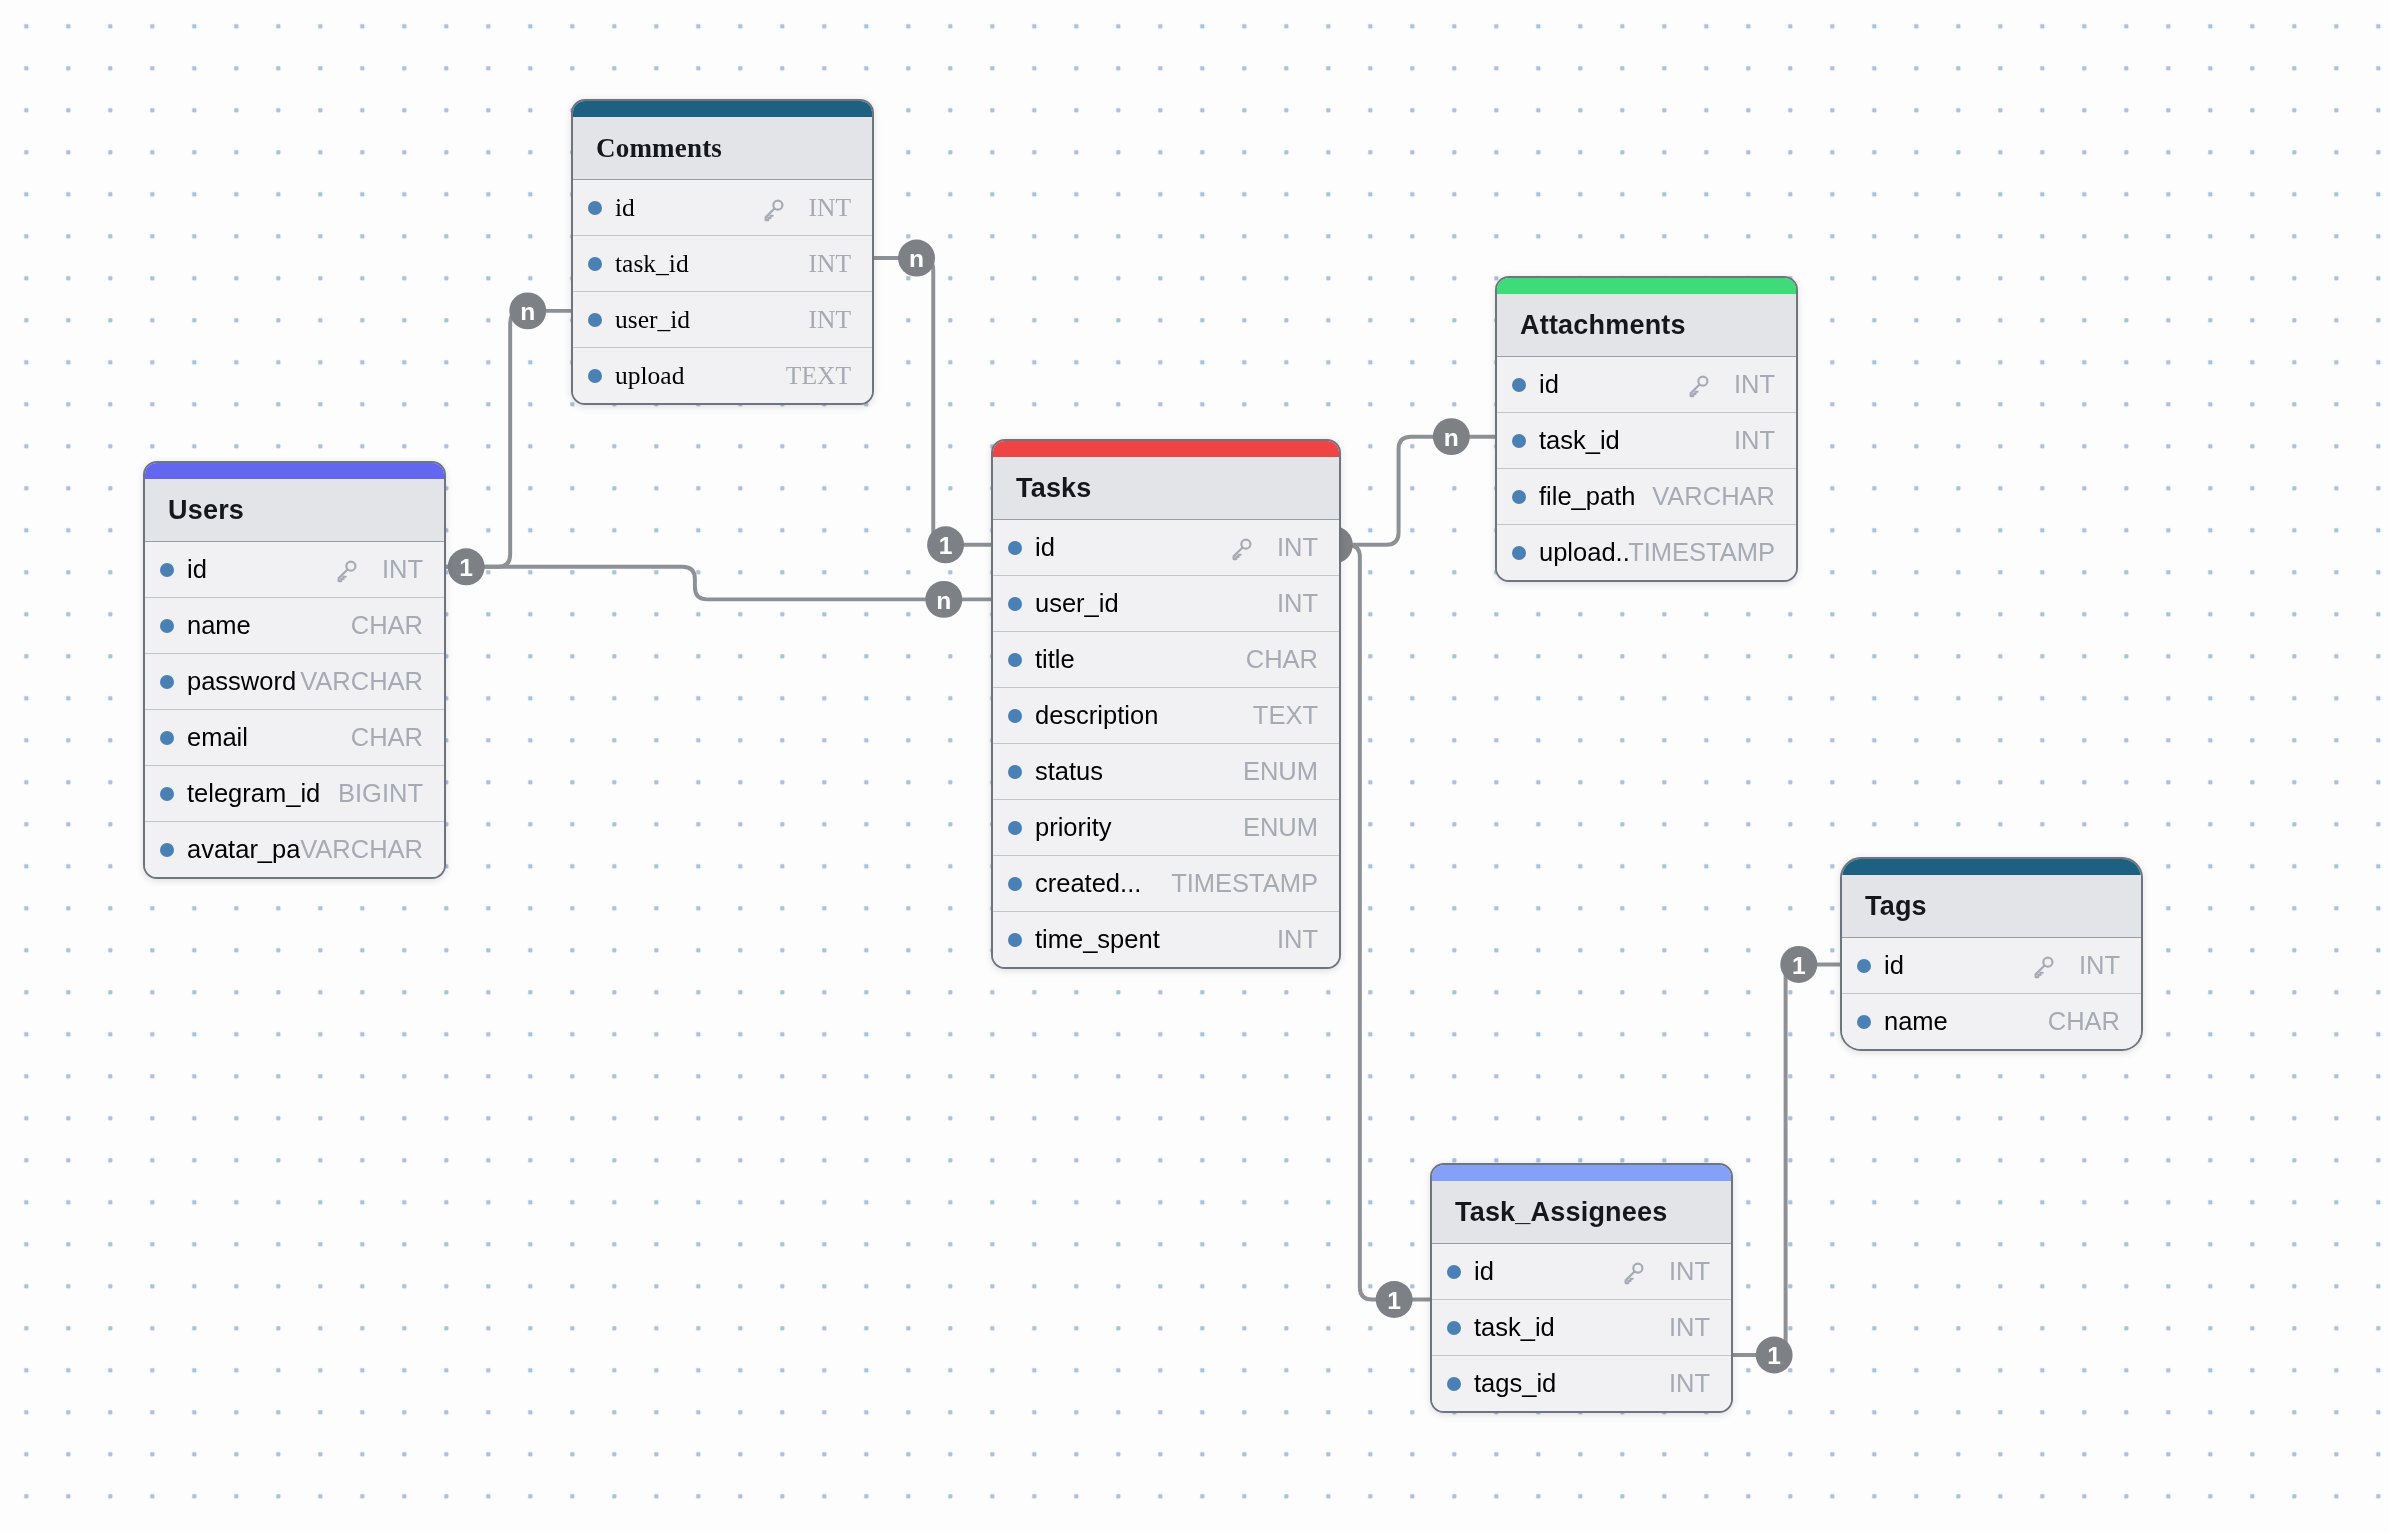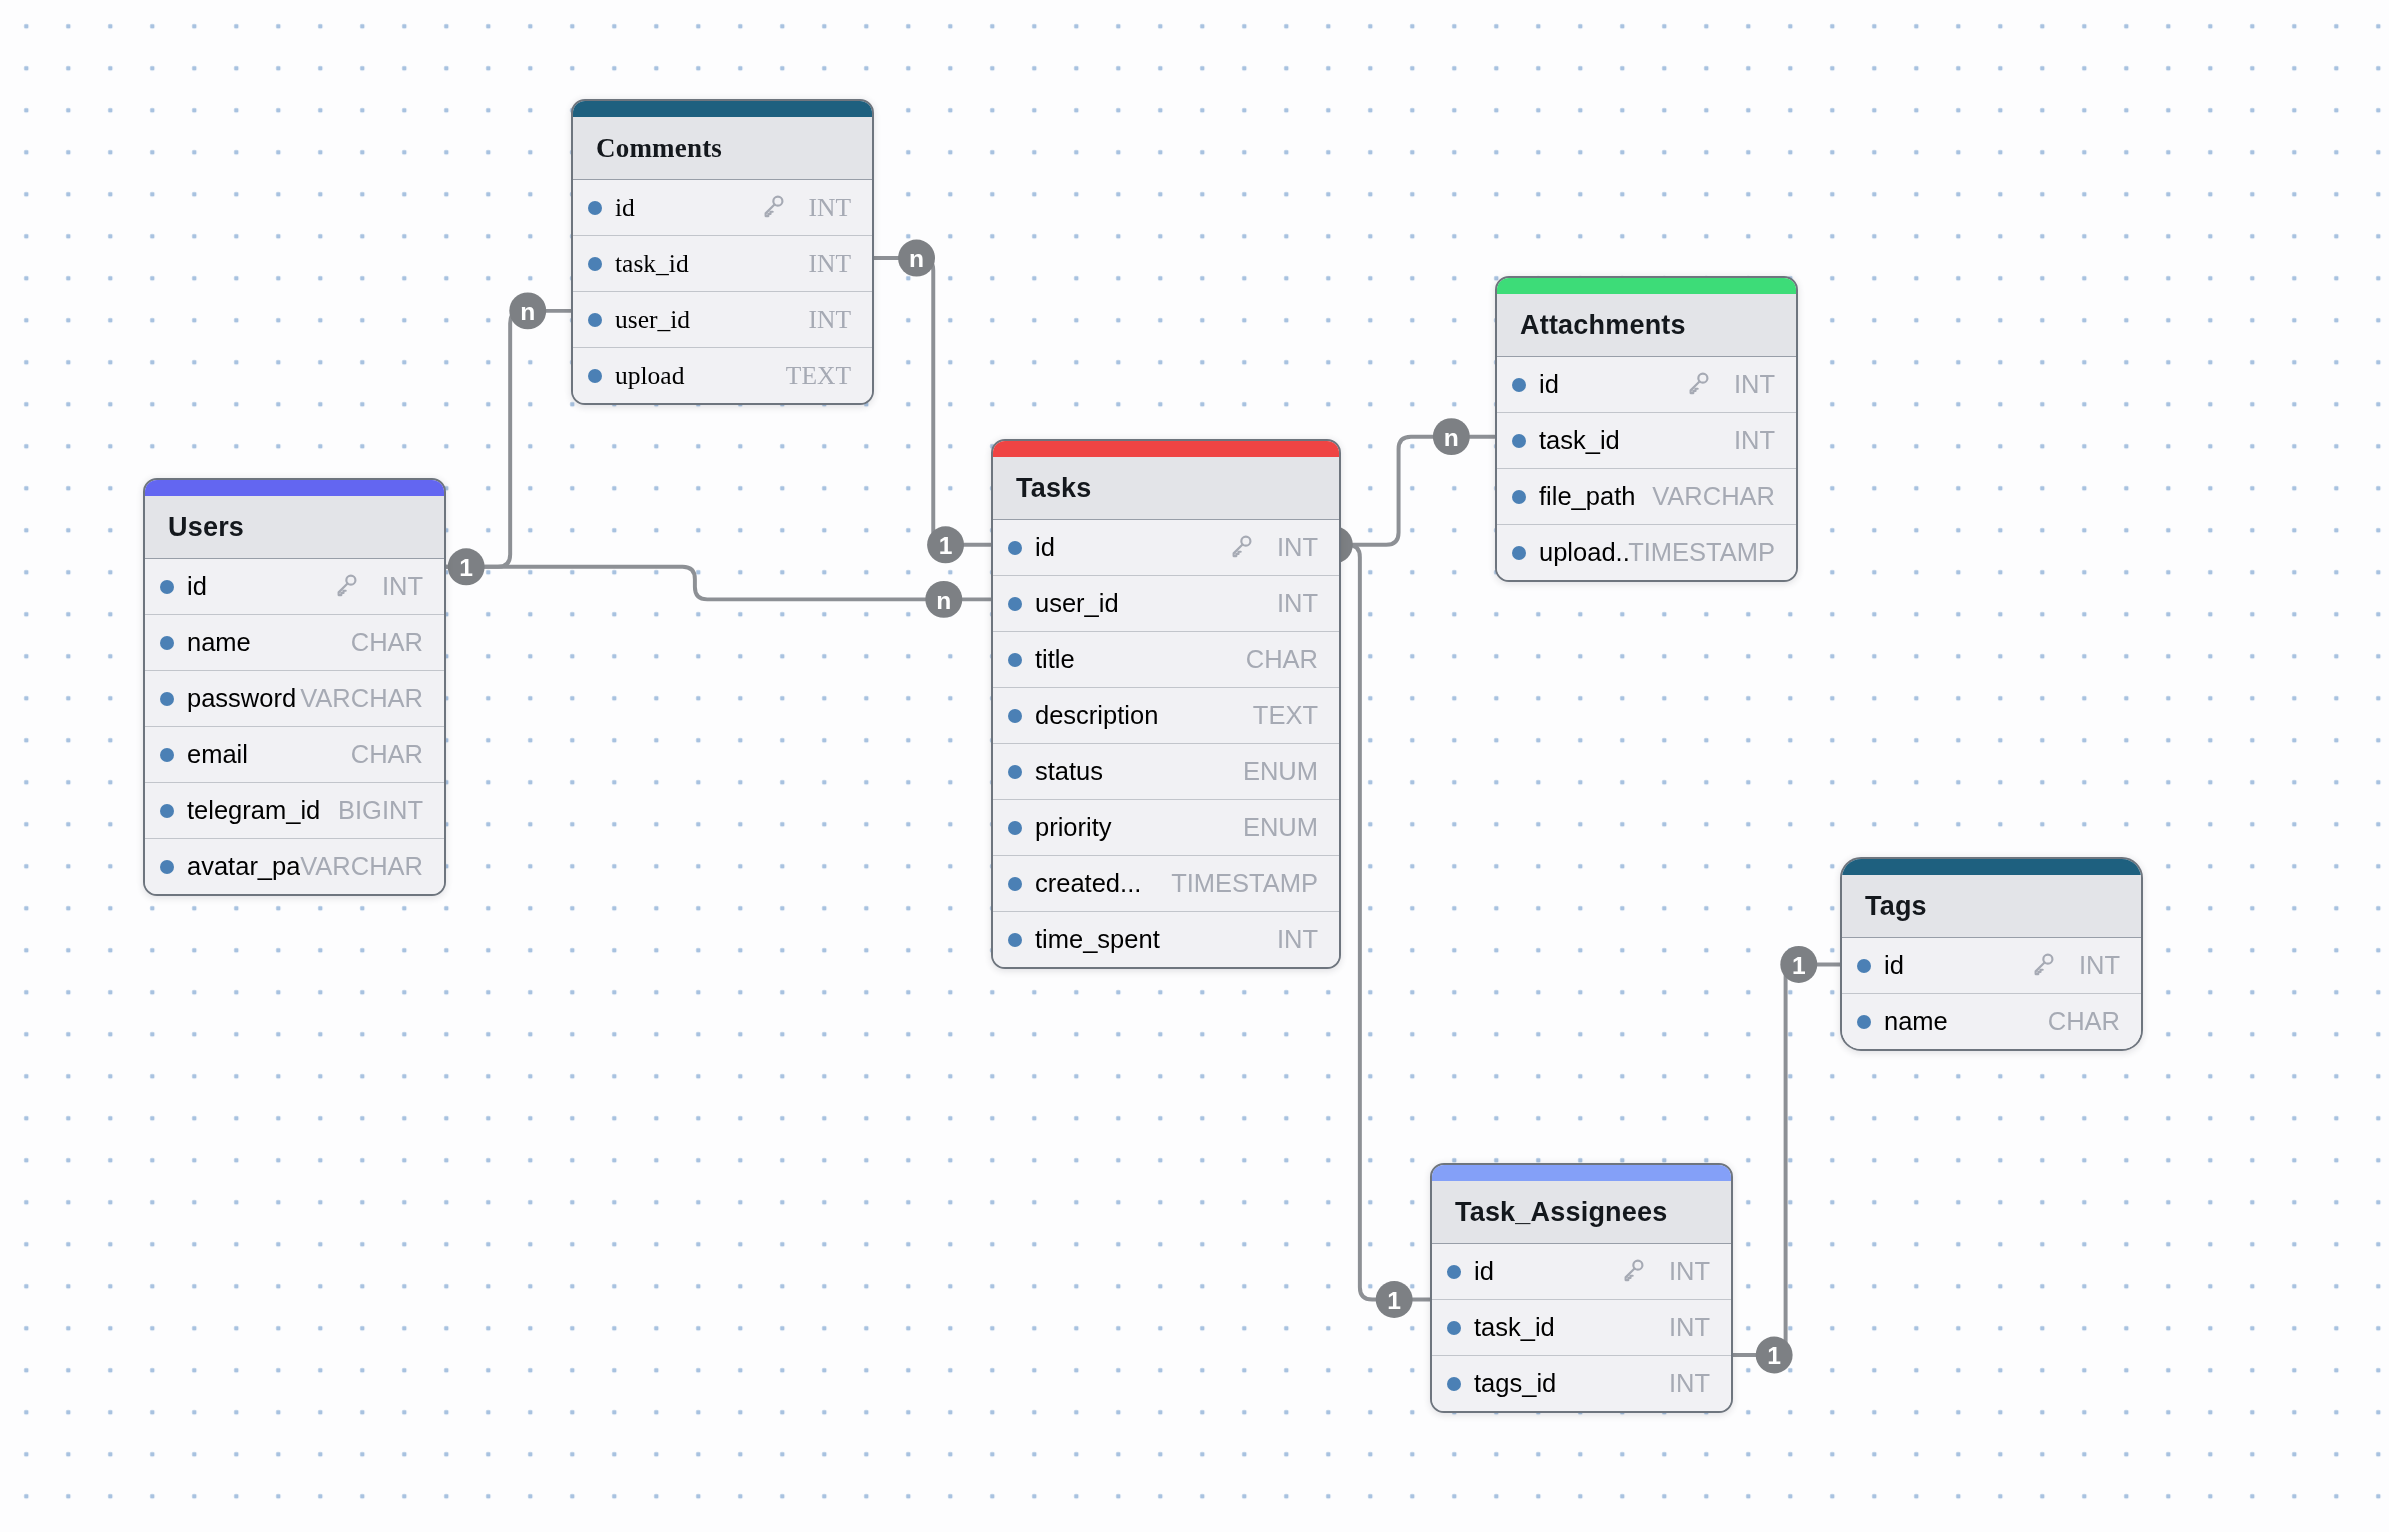--- a/index.html
+++ b/index.html
@@ -48,21 +48,21 @@
     background:#4b80b5;flex:0 0 auto;
     margin-right:13px;
   }
   .field-name{
     font-size:25.5px;color:#000000;
     white-space:nowrap;overflow:hidden;
     flex:1 1 auto;
   }
   .field-type{
     font-size:25.5px;color:#a6aab4;
-    display:flex;align-items:flex-start;gap:23px;
+    display:flex;align-items:flex-end;gap:23px;
     flex:0 0 auto;
     white-space:nowrap;
   }
   .key-icon{width:26px;height:26px;display:block;}
   .rel-path{fill:none;stroke:#8d9095;stroke-width:4.5;stroke-linecap:round;}
   .badge-circle{fill:#7d8084;}
   .badge-label{
     fill:#ffffff;font-size:28px;font-weight:700;
     font-family:"Liberation Sans","DejaVu Sans",sans-serif;
     text-anchor:middle;dominant-baseline:central;
@@ -154,21 +154,21 @@
           </span>
         </div>
         <div class="field-row">
           <span class="field-dot"></span>
           <span class="field-name">upload</span>
           <span class="field-type">
             <span>TEXT</span>
           </span>
         </div>
       </div>
-      <div class="table-card" style="left: 143px; top: 461px; width: 303px; margin-top: 17px;">
+      <div class="table-card" style="left: 143px; top: 461px; width: 303px;">
         <div class="color-strip" style="background: rgb(99, 102, 241);"></div>
         <div class="table-title">
           <span>Users</span>
         </div>
         <div class="field-row">
           <span class="field-dot"></span>
           <span class="field-name">id</span>
           <span class="field-type">
             <span>
               <svg class="key-icon" viewBox="0 0 24 24" fill="none" stroke="#a6aab4" stroke-width="2" stroke-linecap="round" stroke-linejoin="round">

